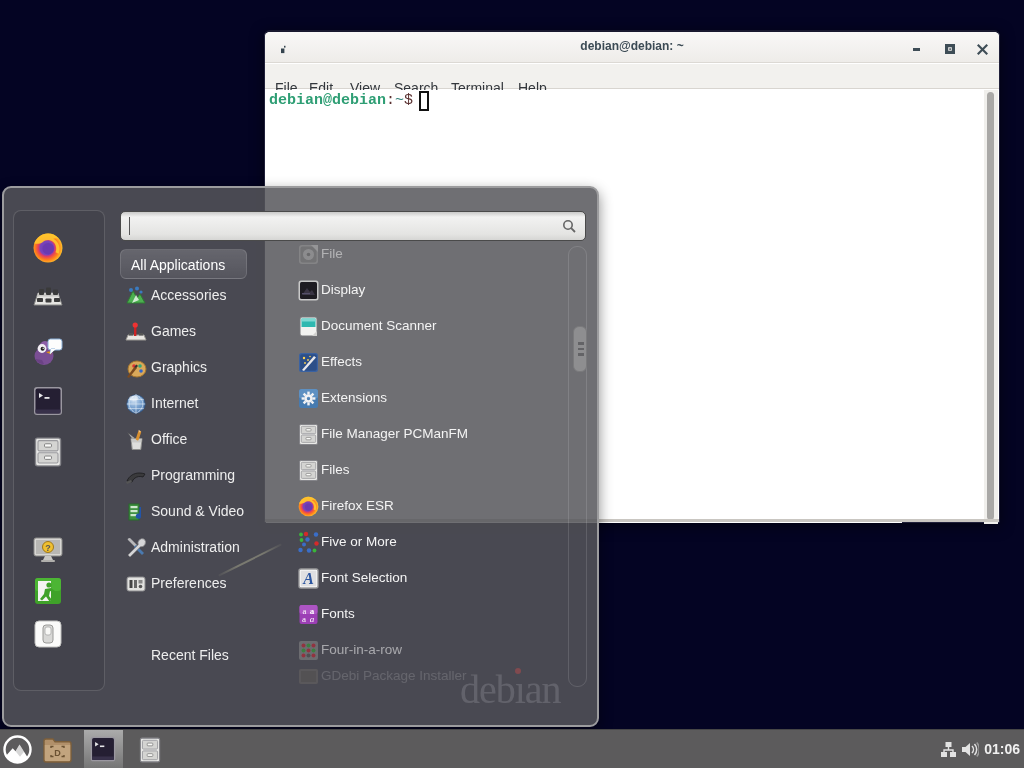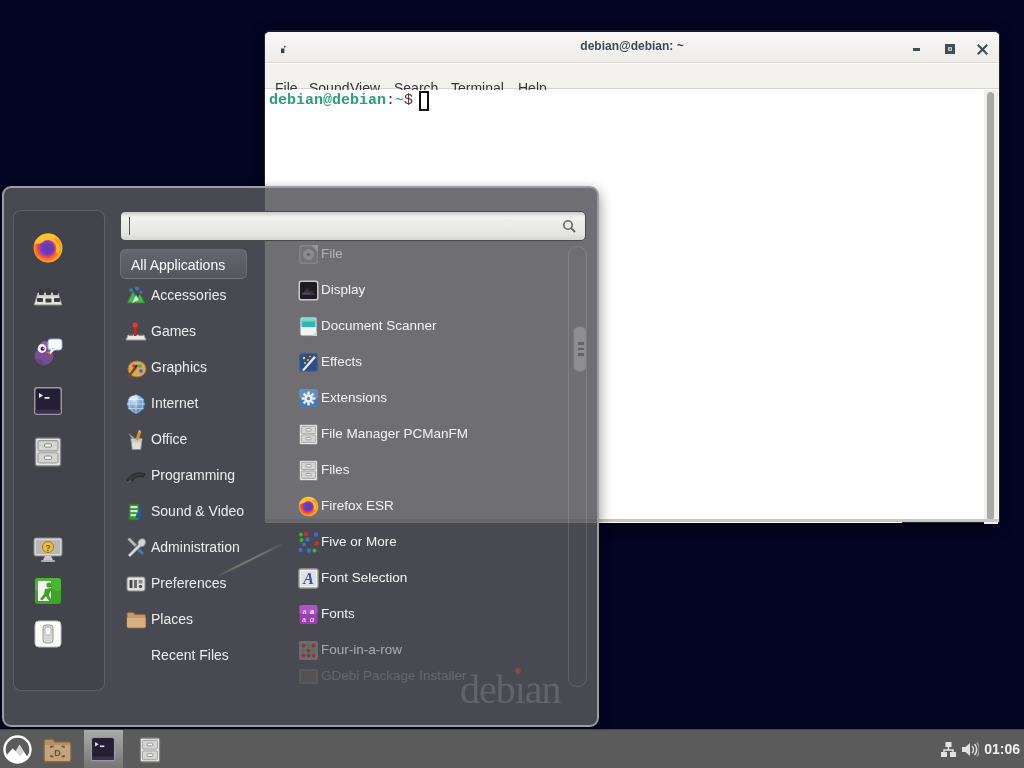--- a/index.html
+++ b/index.html
@@ -89,21 +89,21 @@
     <svg style="position:absolute;right:44px;top:12px" width="10" height="10" viewBox="0 0 10 10">
         <path d="M0 0h10v10H0z M3.2 3.2h3.6v3.6H3.2z" fill="#3e4d56" fill-rule="evenodd"></path>
         <rect x="4.3" y="4.3" width="1.6" height="1.6" fill="#3e4d56"></rect>
       </svg>
     <svg style="position:absolute;right:11px;top:12px" width="11" height="11" viewBox="0 0 11 11">
         <path d="M1.5 0L5.5 4L9.5 0L11 1.5L7 5.5L11 9.5L9.5 11L5.5 7L1.5 11L0 9.5L4 5.5L0 1.5Z" fill="#3e4d56"></path>
       </svg>
   </div>
   <div id="menubar">
     <span class="mitem" style="left:10px">File</span>
-    <span class="mitem" style="left:44px">Sound</span>
+    <span class="mitem" style="left:44px">Edit</span>
     <span class="mitem" style="left:85px">View</span>
     <span class="mitem" style="left:129px">Search</span>
     <span class="mitem" style="left:186px">Terminal</span>
     <span class="mitem" style="left:253px">Help</span>
   </div>
   <div id="tcontent">
     <div id="prompt"><b style="color:#2e9e74">debian@debian</b><span style="color:#5a3030">:</span><span style="color:#2a7d74">~</span><span style="color:#5a3030">$</span></div>
   </div>
   <div id="cursor"></div>
   <div id="tscroll">
@@ -209,27 +209,20 @@
     </div>
   <div class="cat" style="top:384px">
     <svg class="ci" viewBox="0 0 22 22">
         <rect x="2" y="4" width="18" height="14" rx="2" fill="#e2e2e0" stroke="#8a8a8c" stroke-width="1"></rect>
         <rect x="4.5" y="7" width="3" height="8" fill="#444"></rect>
         <rect x="9" y="7" width="3" height="8" fill="#666"></rect>
         <rect x="13.5" y="7" width="4" height="3.5" fill="#888"></rect>
         <circle cx="15.5" cy="13.5" r="1.8" fill="#555"></circle>
       </svg>
     <span class="ct">Preferences</span>
-    </div>
-  <div class="cat" style="top:420px">
-    <svg class="ci" viewBox="0 0 22 22">
-        <path d="M2 5c0-1 .6-1.6 1.5-1.6H8l2 2.2h9c1 0 1.6.7 1.6 1.6v10c0 1-.7 1.7-1.6 1.7H3.6c-1 0-1.6-.7-1.6-1.7z" fill="#c49a6c" stroke="#8a6a42" stroke-width="1"></path>
-        <path d="M2 9h18.6v7.9c0 1-.7 1.7-1.6 1.7H3.6c-1 0-1.6-.7-1.6-1.7z" fill="#d5af80"></path>
-      </svg>
-    <span class="ct">Places</span>
     </div>
   <div class="cat" style="top:456px">
     <span class="ct">Recent Files</span>
     </div>
   <div class="app" style="top:55px;opacity:0.5">
     <svg class="ai" viewBox="0 0 23 23">
         <rect x="2" y="2" width="19" height="19" rx="3" fill="#9a9a9a"></rect>
         <rect x="3.5" y="3.5" width="16" height="16" rx="2" fill="#777"></rect>
         <circle cx="11.5" cy="11.5" r="5.5" fill="#aaa"></circle>
         <circle cx="11.5" cy="11.5" r="1.8" fill="#666"></circle>

